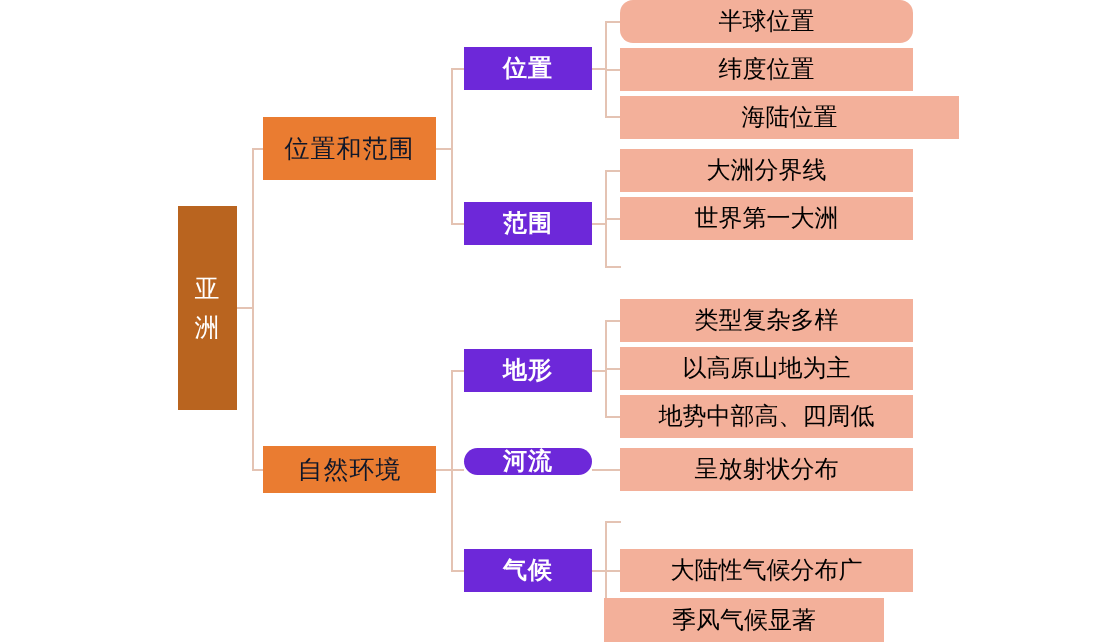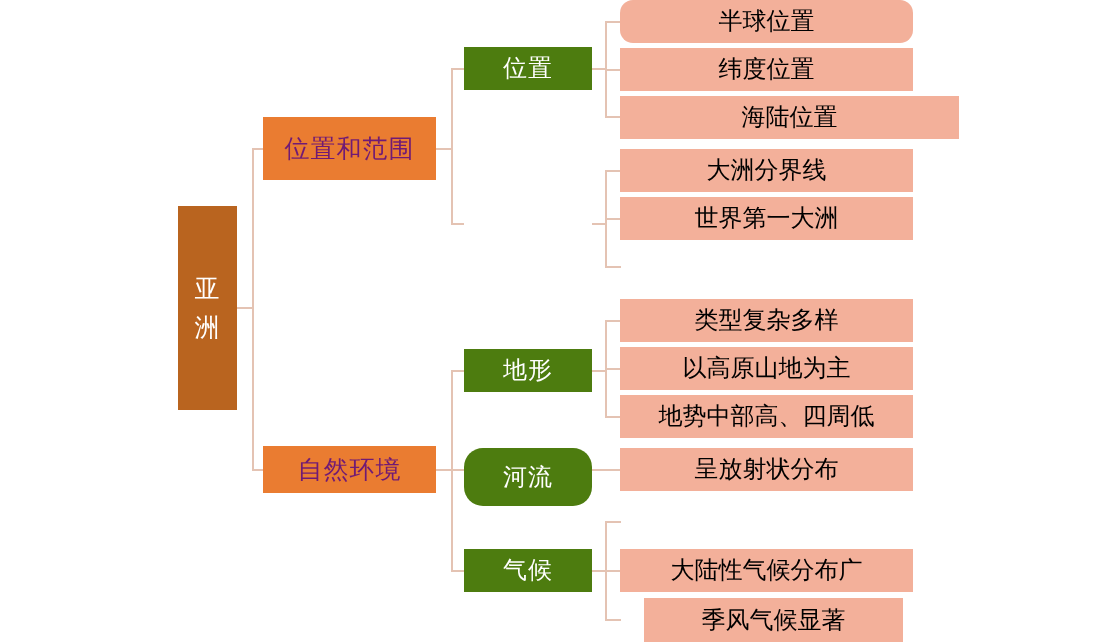--- a/index.html
+++ b/index.html
@@ -43,29 +43,30 @@
     letter-spacing: 1px;
     flex-direction: column;
     padding: 0;
   }
   .node-root .ch {
     display: block;
     margin: 6px 0;
   }
   .node-l2 {
     background: #ea7c31;
-    color: #701a75;
+    color: #0f172a;
     font-size: 25px;
     letter-spacing: 1px;
   }
   .node-l3 {
-    background: #4d7c0f;
+    background: #6d28d9;
     color: #ffffff;
     font-size: 24px;
     letter-spacing: 1px;
+    font-weight: bold;
   }
   .node-leaf {
     background: #f3b09a;
     color: #000000;
     font-size: 24px;
     letter-spacing: 0px;
   }
 </style>
 </head>
 <body>
@@ -118,36 +119,37 @@
     <span class="ch">亚</span>
     <span class="ch">洲</span>
   </div>
 
   <div class="node node-l2" style="left:263px; top:117px; width:173px; height:63px;">位置和范围</div>
 
   <div class="node node-l2" style="left:263px; top:446px; width:173px; height:47px;">自然环境</div>
 
   <div class="node node-l3" style="left:464px; top:47px; width:128px; height:43px;">位置</div>
 
+  <div class="node node-l3" style="left:464px; top:202px; width:128px; height:43px;">范围</div>
 
   <div class="node node-l3" style="left:464px; top:349px; width:128px; height:43px;">地形</div>
 
-  <div class="node node-l3" style="left:464px; top:448px; width:128px; height:58px;border-radius:19px;">河流</div>
+  <div class="node node-l3" style="left:464px; top:448px; width:128px; height:27px;border-radius:19px;">河流</div>
 
   <div class="node node-l3" style="left:464px; top:549px; width:128px; height:43px;">气候</div>
 
   <div class="node node-leaf" style="left:620px; top:0px; width:293px; height:43px;border-radius:13px;">半球位置</div>
   <div class="node node-leaf" style="left:620px; top:48px; width:293px; height:43px;">纬度位置</div>
   <div class="node node-leaf" style="left:620px; top:96px; width:339px; height:43px;">海陆位置</div>
 
   <div class="node node-leaf" style="left:620px; top:149px; width:293px; height:43px;text-align:right;">大洲分界线</div>
   <div class="node node-leaf" style="left:620px; top:197px; width:293px; height:43px;">世界第一大洲</div>
 
   <div class="node node-leaf" style="left:620px; top:299px; width:293px; height:43px;">类型复杂多样</div>
   <div class="node node-leaf" style="left:620px; top:395px; width:293px; height:43px;">地势中部高、四周低</div>
   <div class="node node-leaf" style="left:620px; top:347px; width:293px; height:43px;">以高原山地为主</div>
 
   <div class="node node-leaf" style="left:620px; top:448px; width:293px; height:43px;">呈放射状分布</div>
 
   <div class="node node-leaf" style="left:620px; top:549px; width:293px; height:43px;">大陆性气候分布广</div>
-  <div class="node node-leaf" style="left:644px; top:598px; width:259px; height:44px;">季风气候显著</div>
+  <div class="node node-leaf" style="left:604px; top:598px; width:280px; height:44px;">季风气候显著</div>
 
 </div>
 
 </body></html>

